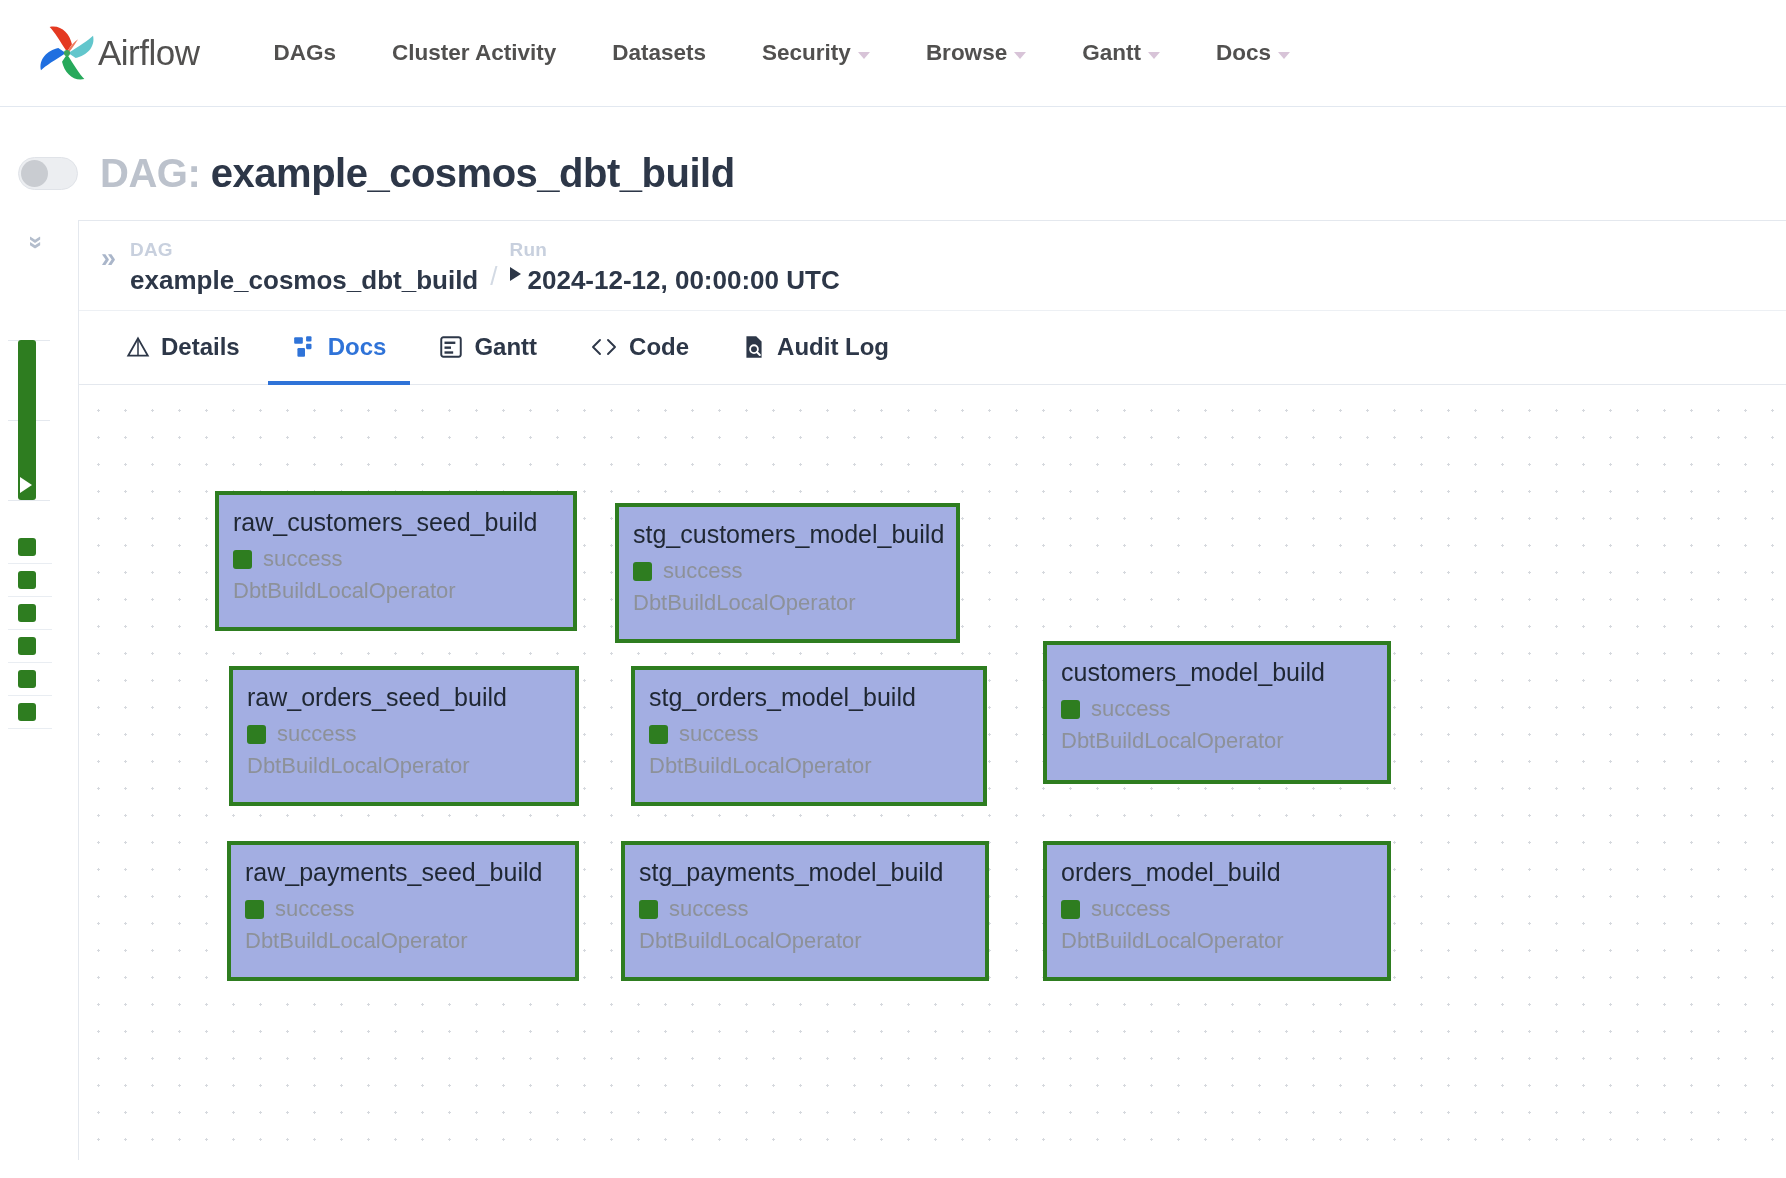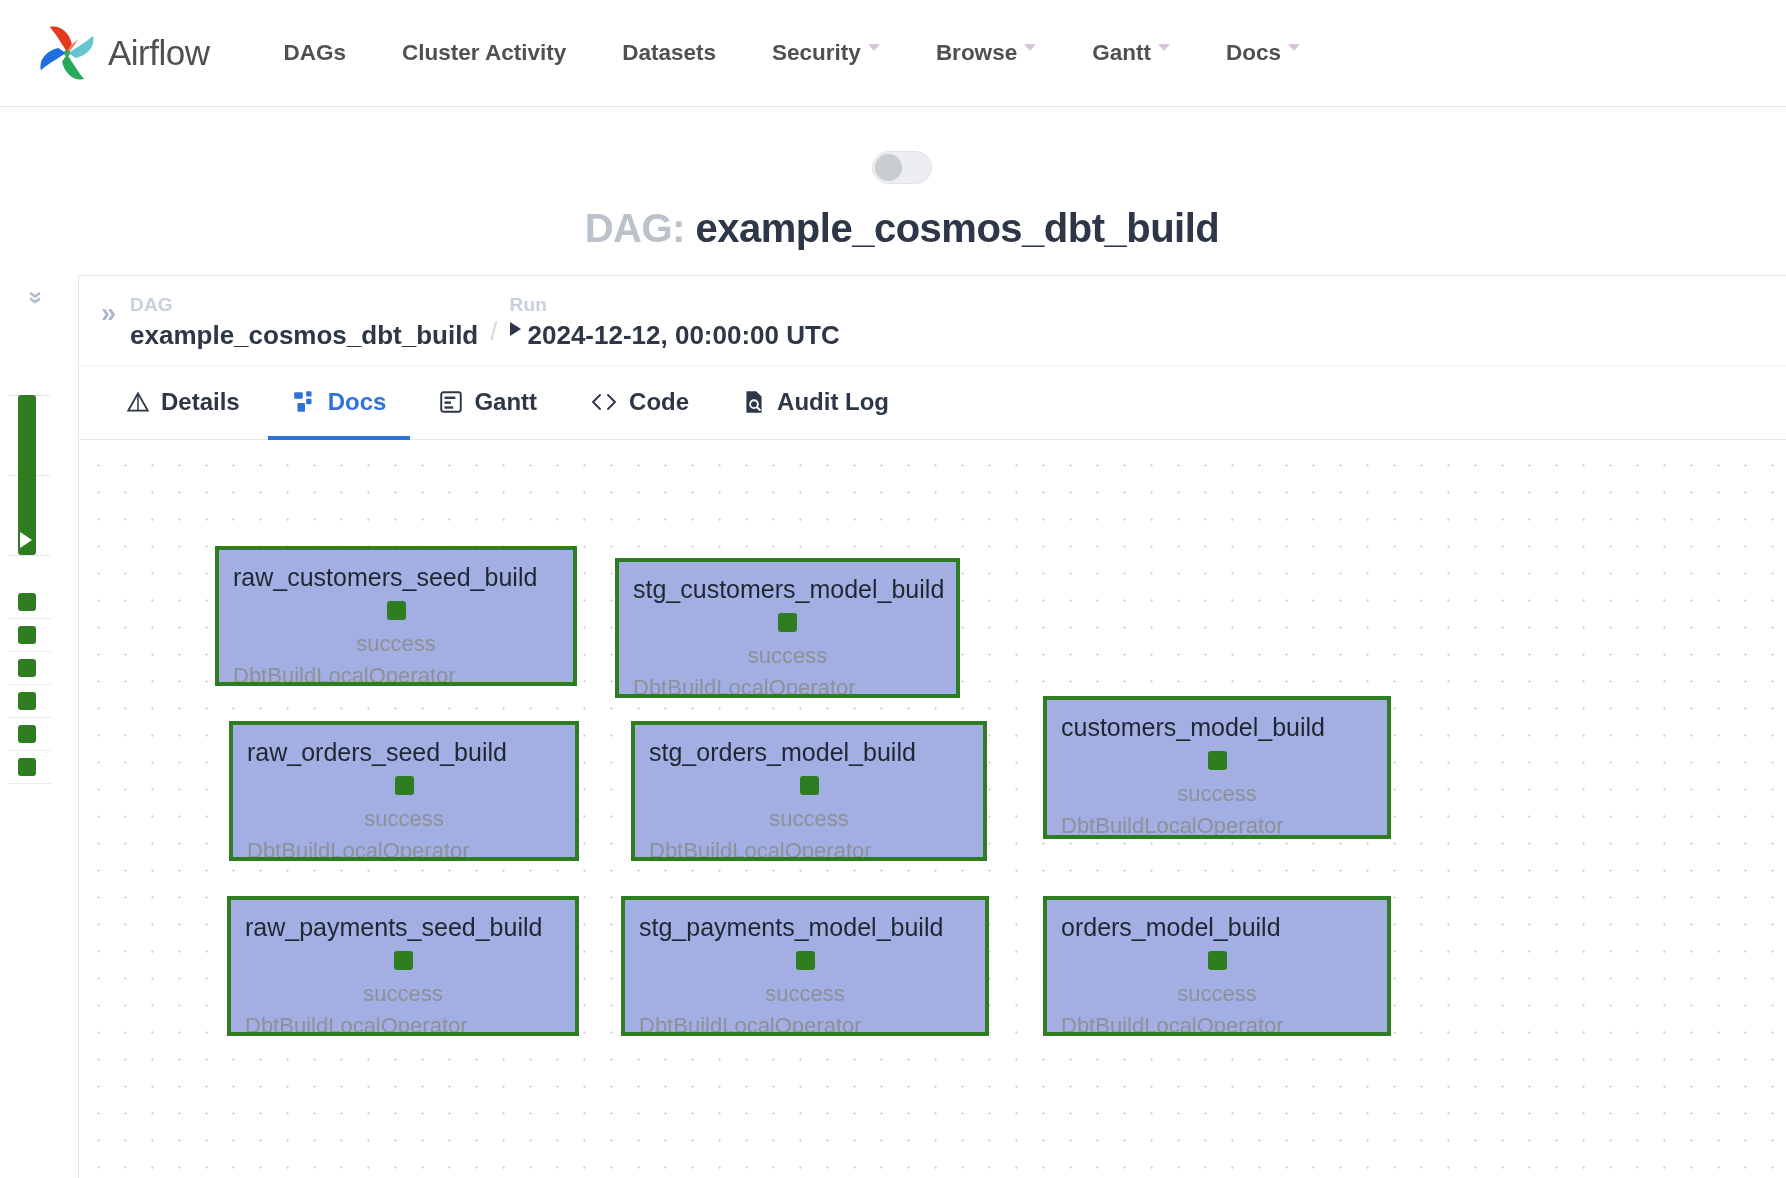--- a/index.html
+++ b/index.html
@@ -13,55 +13,54 @@
   
   .navbar {
     height: 107px;
     background: #fff;
     border-bottom: 1px solid #e2e8f0;
     display: flex;
     align-items: center;
     padding-left: 36px;
     position: relative;
   }
-  .brand { display: flex; align-items: center; gap: 10px; margin-right: 46px; }
+  .brand { display: flex; align-items: center; margin-right: 46px; }
   .logo { width: 62px; height: 62px; flex: none; }
   .brand-text {
     font-size: 35px;
     color: #51504f;
     font-weight: 400;
     letter-spacing: -0.5px;
   }
   .nav-items { display: flex; align-items: center; gap: 0px; }
   .nav-item {
     font-size: 22.5px;
     font-weight: bold;
     color: #51504f;
     padding: 10px 28px;
     cursor: pointer;
     display: flex;
-    align-items: flex-start;
+    align-items: center;
     gap: 7px;
     white-space: nowrap;
   }
   .caret {
     width: 0; height: 0;
     border-left: 6px solid transparent;
     border-right: 6px solid transparent;
     border-top: 7px solid #d8c4d8;
     margin-top: 4px;
   }
 
   
   .dag-header {
     padding: 44px 0 24px 18px;
     display: flex;
     align-items: center;
     gap: 22px;
-    flex-direction: column;
   }
   .toggle {
     width: 60px; height: 33px;
     border-radius: 17px;
     background: #eceef1;
     position: relative;
     cursor: pointer;
     flex: none;
     border: 1px solid #e0e3e8;
   }
@@ -242,21 +241,20 @@
     font-size: 25px;
     color: #1f2733;
     white-space: nowrap;
     line-height: 1.2;
   }
   .node-status {
     display: flex;
     align-items: center;
     gap: 11px;
     margin-top: 9px;
-    flex-direction: column;
   }
   .status-sq {
     width: 19px; height: 19px;
     border-radius: 3px;
     background: #2e7d20;
     flex: none;
   }
   .status-text { font-size: 22px; color: #8d9199; }
   .node-op {
     font-size: 22px;

